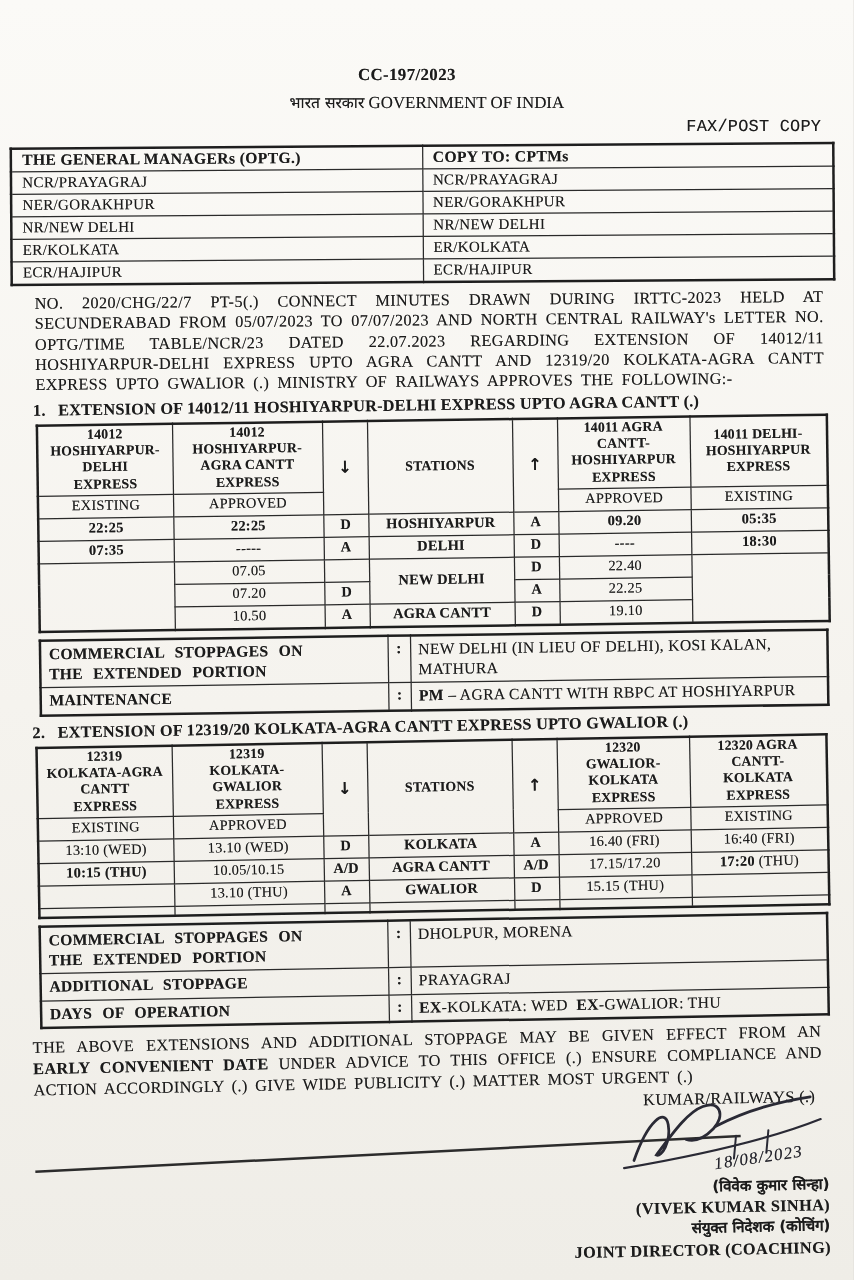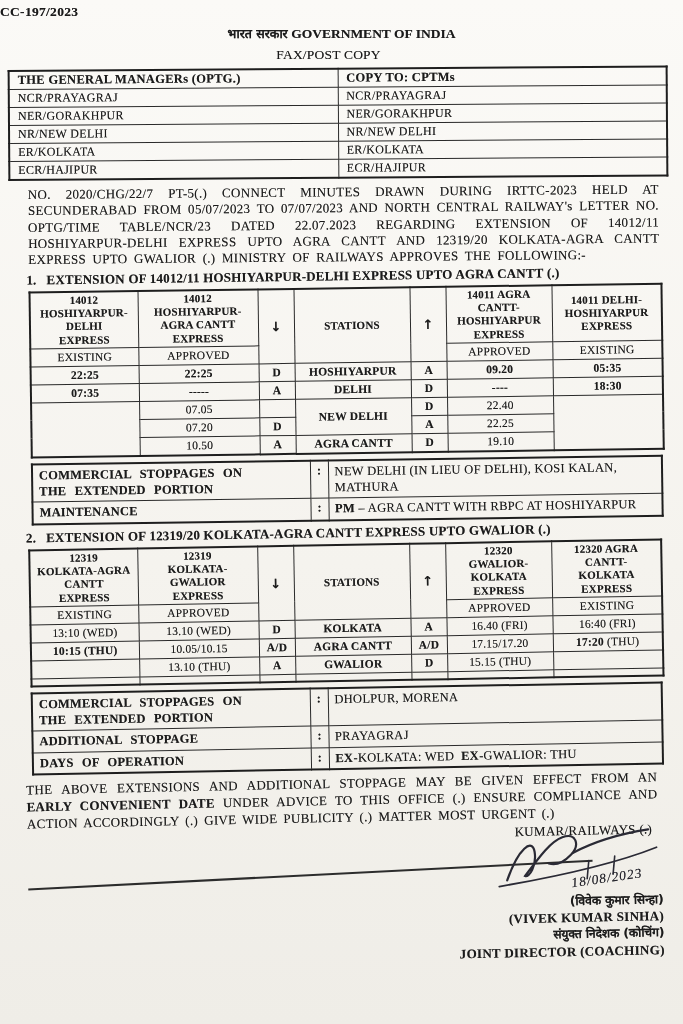--- a/index.html
+++ b/index.html
@@ -11,24 +11,24 @@
   }
   .sheet{
     position:relative;width:683px;height:1024px;overflow:hidden;
     background:linear-gradient(180deg,#fbfaf7 0%,#f5f3ee 55%,#efede7 100%);
     text-shadow:0 0 .5px rgba(45,45,45,.55);
   }
   .hi{font-family:"DejaVu Sans",sans-serif;}
   .b{font-weight:bold;}
 
   
-  .ref-line{text-align:left;padding:4px 32px 0 0;font-size:13.5px;font-weight:bold;letter-spacing:.3px;}
-  .govt-header{text-align:center;margin-top:4px;line-height:1.45;font-size:13.5px;font-weight:bold;}
+  .ref-line{text-align:center;padding:4px 32px 0 0;font-size:13.5px;font-weight:bold;letter-spacing:.3px;margin-top:48px;}
+  .govt-header{text-align:center;margin-top:4px;line-height:1.45;font-size:13.5px;font-weight:normal;}
   .govt-header .hi{font-size:12.5px;}
-  .fax-block{text-align:center;margin:2px 26px 0 0;font-size:13.5px;line-height:1.35;letter-spacing:.2px;}
+  .fax-block{text-align:right;margin:2px 26px 0 0;font-size:13.5px;line-height:1.35;letter-spacing:.2px;font-family:Liberation Mono, monospace;}
 
   
   .addr-wrap{margin:6px 12px 0 8px;transform:rotate(-0.4deg);transform-origin:0 50%;}
   table{border-collapse:collapse;}
   .addr-table{width:660px;border:2.5px solid #1e1e1e;table-layout:fixed;font-size:12px;}
   .addr-table td{border:1px solid #2a2a2a;padding:1px 8px;height:15px;letter-spacing:.3px;}
   .addr-table .hdr-cell{font-weight:bold;font-size:12.5px;}
 
   
   .intro{margin:6px 24px 0 28px;font-size:13px;line-height:1.25;text-align:justify;

